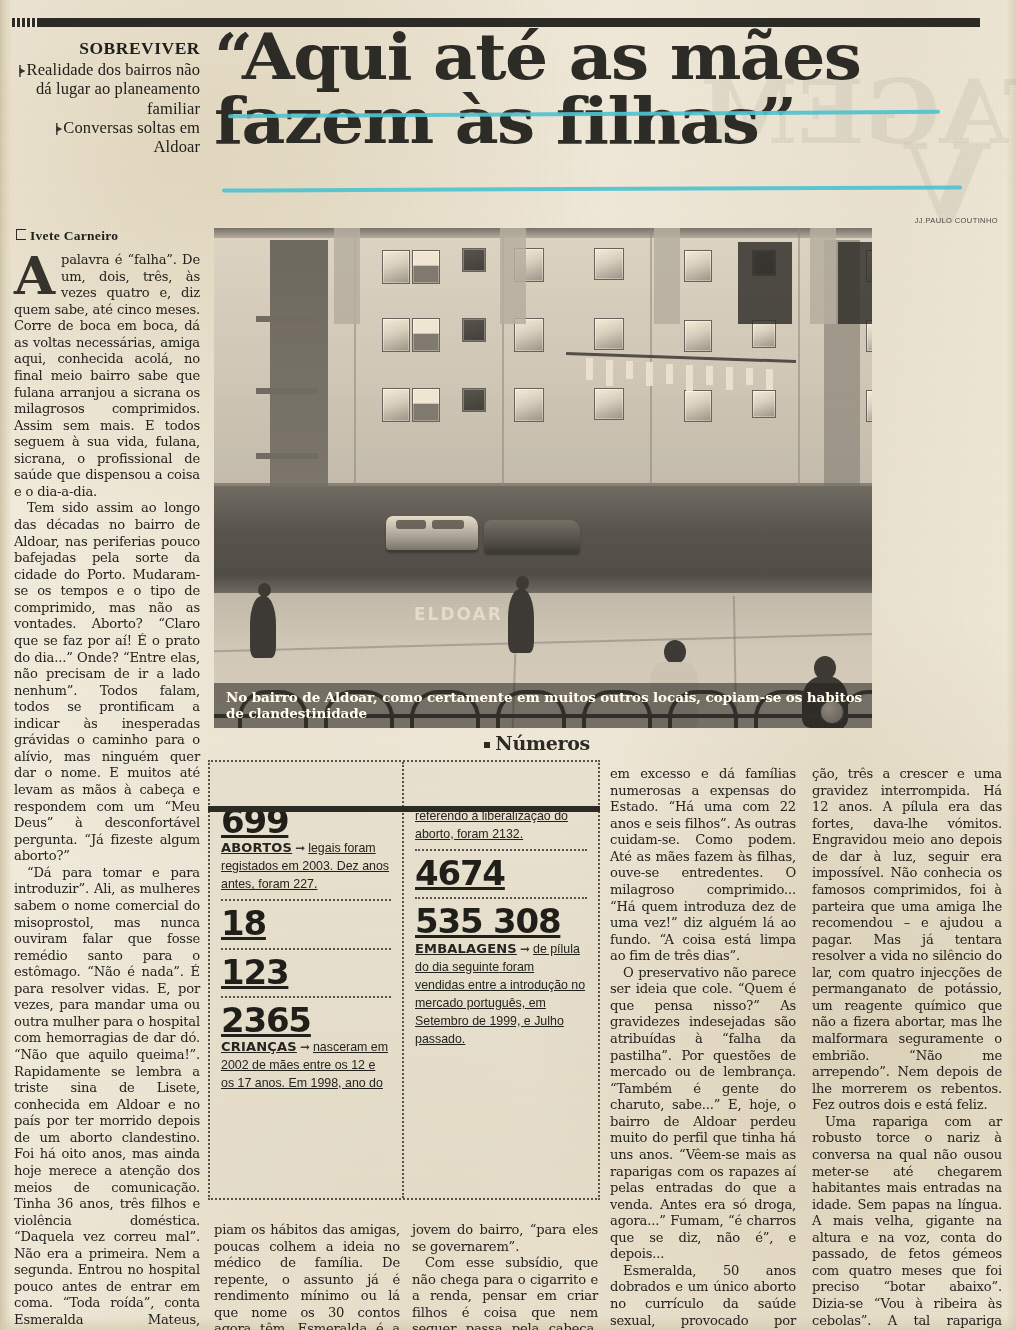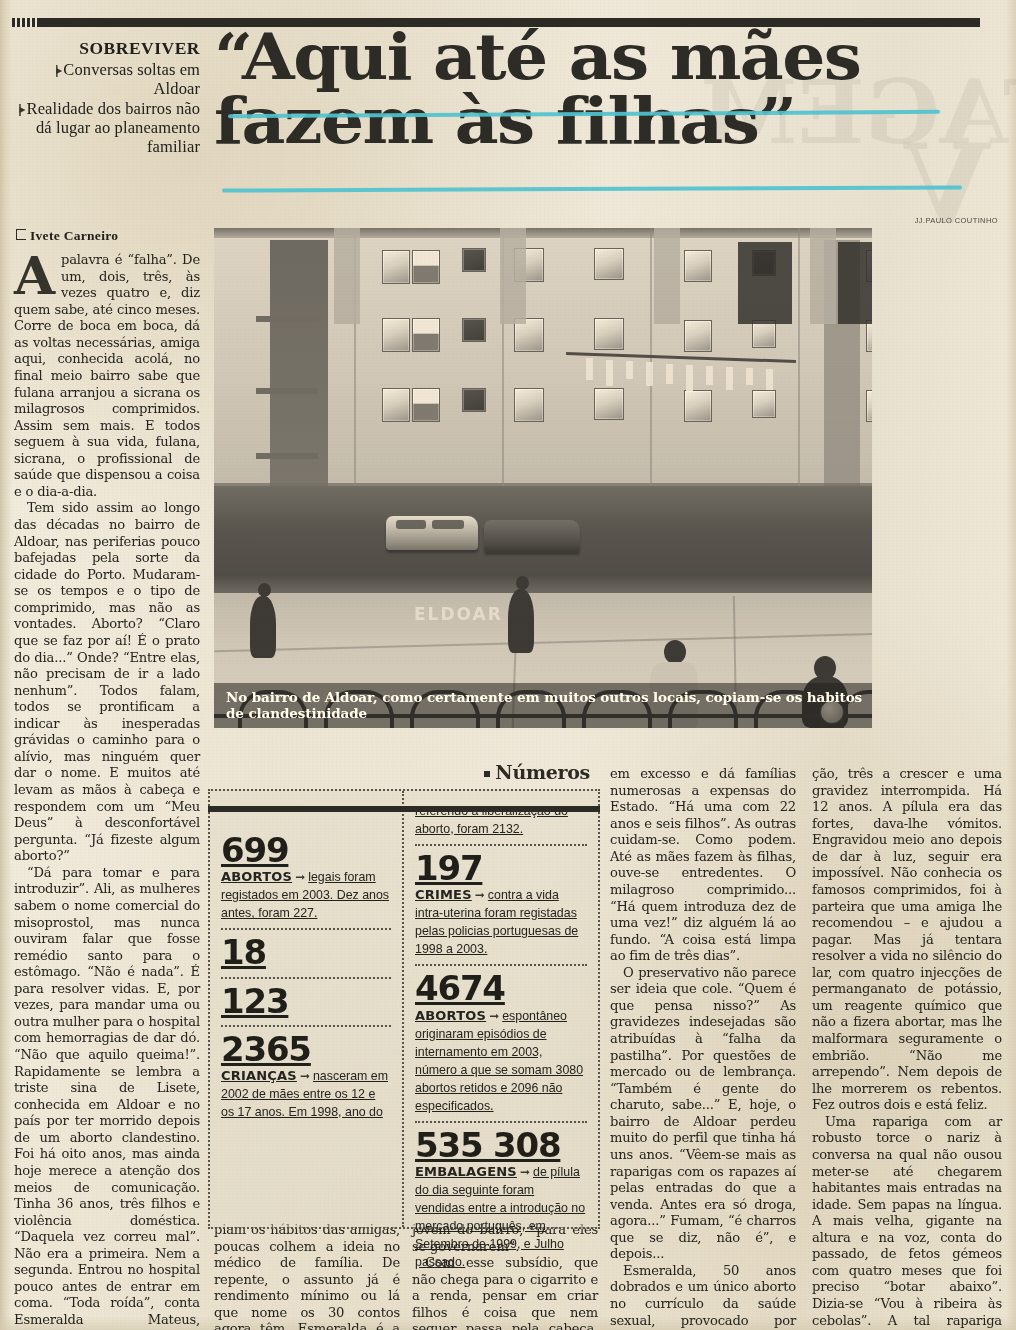--- a/index.html
+++ b/index.html
@@ -213,21 +213,21 @@
   }
 
   #col1{left:14px;top:252px;width:186px;height:1070px;}
   #col2a{left:214px;top:1222px;width:186px;}
   #col3a{left:412px;top:1222px;width:186px;}
   #col4{left:610px;top:766px;width:186px;}
   #col5{left:812px;top:766px;width:190px;}
 
   
   .numbox{
-    position:absolute;left:208px;top:789px;width:392px;height:440px;
+    position:absolute;left:208px;top:760px;width:392px;height:440px;
     border:2px dotted #56544a;
     box-sizing:border-box;
     background:rgba(225,217,198,.45);
   }
   .numbox-title{
     position:absolute;right:8px;top:-30px;
     font-family:"DejaVu Serif", serif;font-weight:bold;
     font-size:19px;letter-spacing:-.3px;color:#2b2a25;
   }
   .numbox-title .sq{
@@ -284,22 +284,22 @@
   <div class="edge-bottom"></div>
 
   <div class="ghost" style="left:700px;top:60px;font-size:88px;">REPORTAGEM</div>
   <div class="ghost" style="left:905px;top:120px;font-size:110px;">V</div>
 
   <div class="rule-ticks"></div>
   <div class="rule-top"></div>
 
   <div class="kicker">
     <span class="sob">SOBREVIVER</span>
+    <span class="kl"><span class="arrowmark">|||▸</span><span>Realidade dos bairros não dá lugar ao planeamento familiar</span></span>
     <span class="kl"><span class="arrowmark">|||▸</span><span>Conversas soltas em Aldoar</span></span>
-    <span class="kl"><span class="arrowmark">|||▸</span><span>Realidade dos bairros não dá lugar ao planeamento familiar</span></span>
   </div>
 
   <div class="headline">
     <span>“Aqui até as mães</span>
     <span class="l2">fazem às filhas”</span>
   </div>
   <div class="hl-underline hl-u1"></div>
   <div class="hl-underline hl-u2"></div>
 
   <div class="byline">
@@ -476,26 +476,21 @@
           <span class="numtxt"><span class="numlabel">CRIANÇAS</span><span class="arrow">➞</span><span>nasceram em 2002 de mães entre os 12 e os 17 anos. Em 1998, ano do</span></span>
         </div>
       </div>
 
       <div class="numcol">
         <div style="height:34px;"></div>
         <div class="numitem cont">
           <span class="numtxt">referendo à liberalização do aborto, foram 2132.</span>
         </div>
         <div class="numitem">
-          <span class="bignum">197</span>
-          <span class="numtxt"><span class="numlabel">CRIMES</span><span class="arrow">➞</span><span>contra a vida intra-uterina foram registadas pelas policias portuguesas de 1998 a 2003.</span></span>
-        </div>
-        <div class="numitem">
           <span class="bignum">4674</span>
-          <span class="numtxt"><span class="numlabel">ABORTOS</span><span class="arrow">➞</span><span>espontâneo originaram episódios de internamento em 2003, número a que se somam 3080 abortos retidos e 2096 não especificados.</span></span>
         </div>
         <div class="numitem last">
           <span class="bignum">535 308</span>
           <span class="numtxt"><span class="numlabel">EMBALAGENS</span><span class="arrow">➞</span><span>de pílula do dia seguinte foram vendidas entre a introdução no mercado português, em Setembro de 1999, e Julho passado.</span></span>
         </div>
       </div>
     </div>
   </div>
   <div class="numbox-rule"></div>
 

